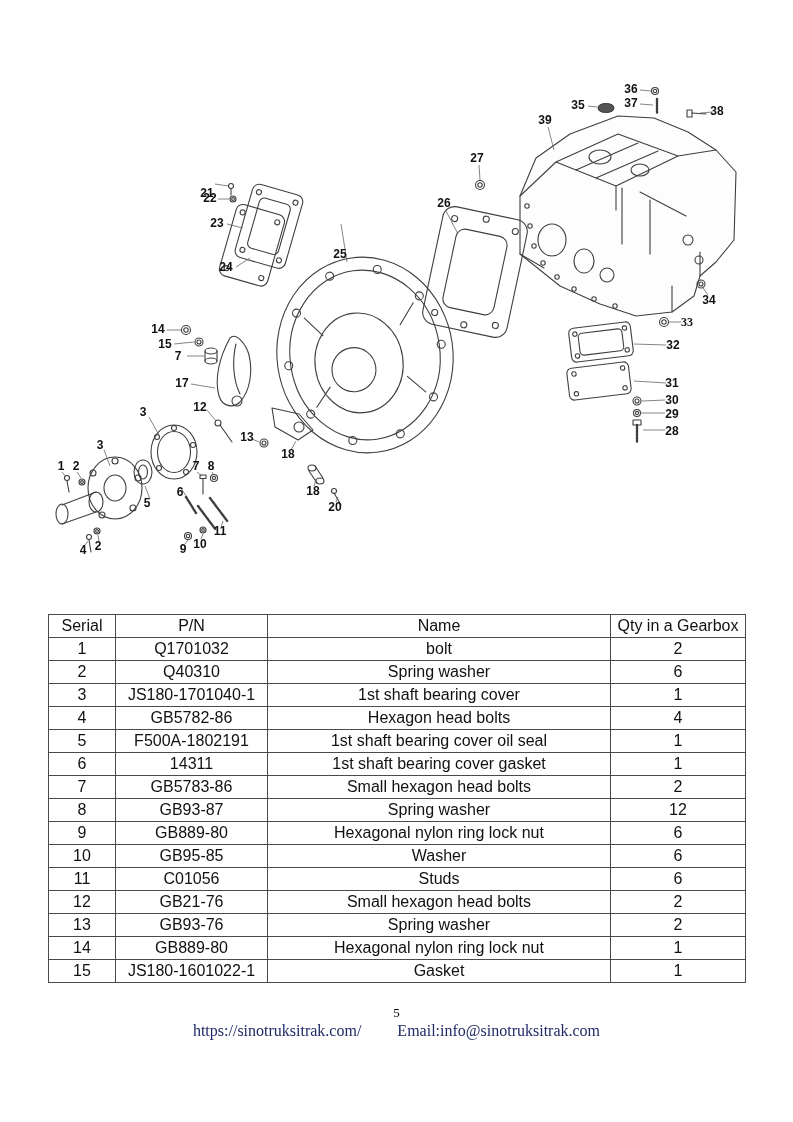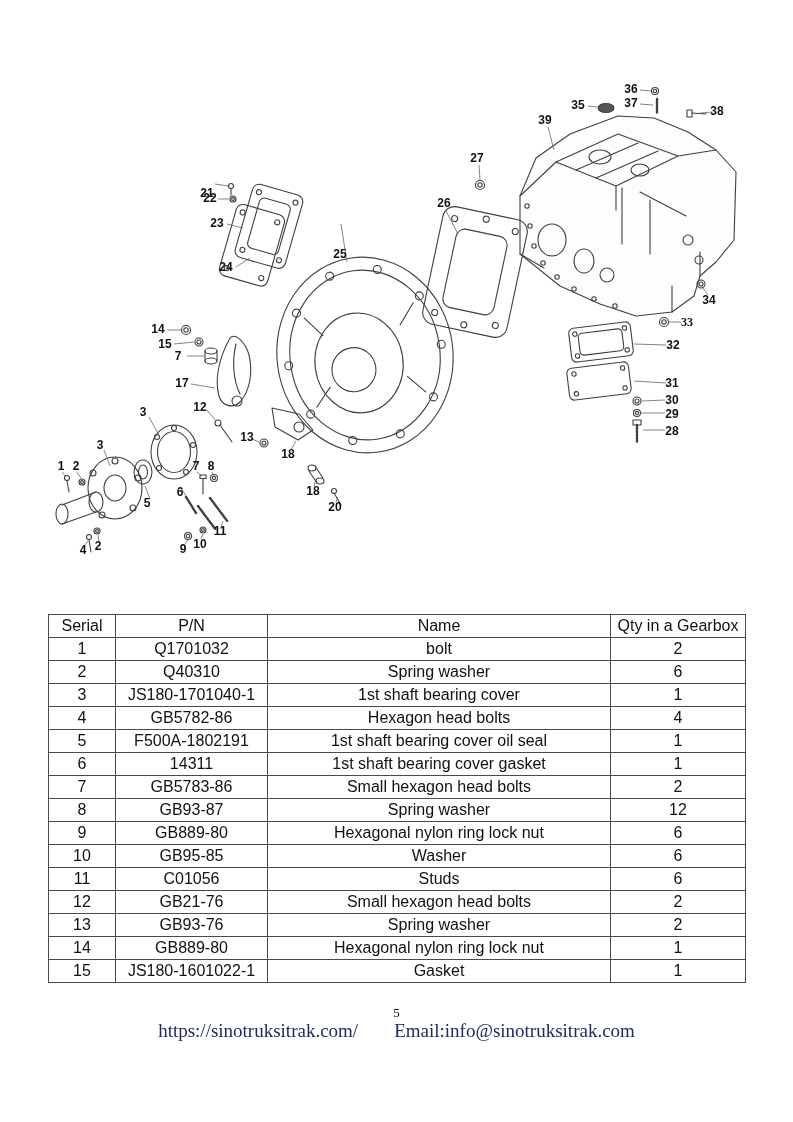--- a/index.html
+++ b/index.html
@@ -59,21 +59,21 @@
   .page-number {
     font-size:13px;
     color:#000;
     line-height:16px;
   }
   .footer-links {
     margin-top:1px;
     display:flex;
     justify-content:center;
     gap:36px;
-    font-size:19px;
+    font-size:16px;
     color:#1f2a66;
     line-height:17px;
   }
   .footer-links span { cursor:pointer; }
 </style>
 </head>
 <body>
 
 <div class="page">
 

